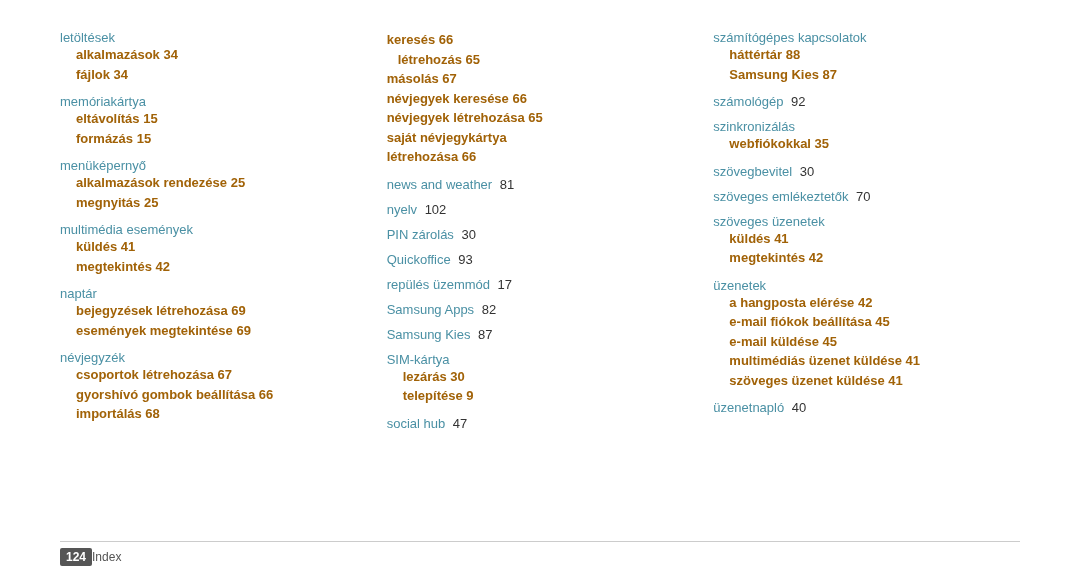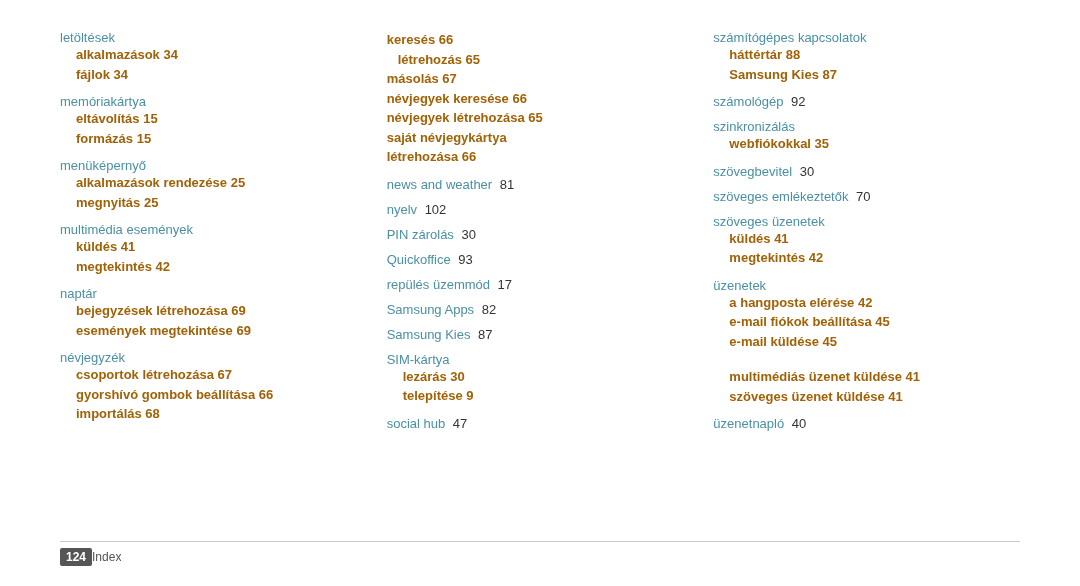--- a/index.html
+++ b/index.html
@@ -172,21 +172,21 @@
         <div class="entry section-gap">
           <div><span class="link-text">szöveges üzenetek</span></div>
           <div class="sub-entry" style="padding-left: 16px;">küldés   41</div>
           <div class="sub-entry" style="padding-left: 16px;">megtekintés   42</div>
         </div>
         <div class="entry section-gap">
           <div><span class="link-text">üzenetek</span></div>
           <div class="sub-entry" style="padding-left: 16px;">a hangposta elérése   42</div>
           <div class="sub-entry" style="padding-left: 16px;">e-mail fiókok beállítása   45</div>
           <div class="sub-entry" style="padding-left: 16px;">e-mail küldése   45</div>
-          <div class="sub-entry" style="padding-left: 16px; margin-top: 16px;">multimédiás üzenet küldése   41</div>
+          <div class="sub-entry" style="padding-left: 16px;">multimédiás üzenet küldése   41</div>
           <div class="sub-entry" style="padding-left: 16px;">szöveges üzenet küldése   41</div>
         </div>
         <div class="entry section-gap">
           <div><span class="link-text">üzenetnapló</span><span class="number">   40</span></div>
         </div>
       </div>
     </div>
   <div class="footer">
     <span class="footer-page">124</span>
     <span class="footer-label">Index</span>

